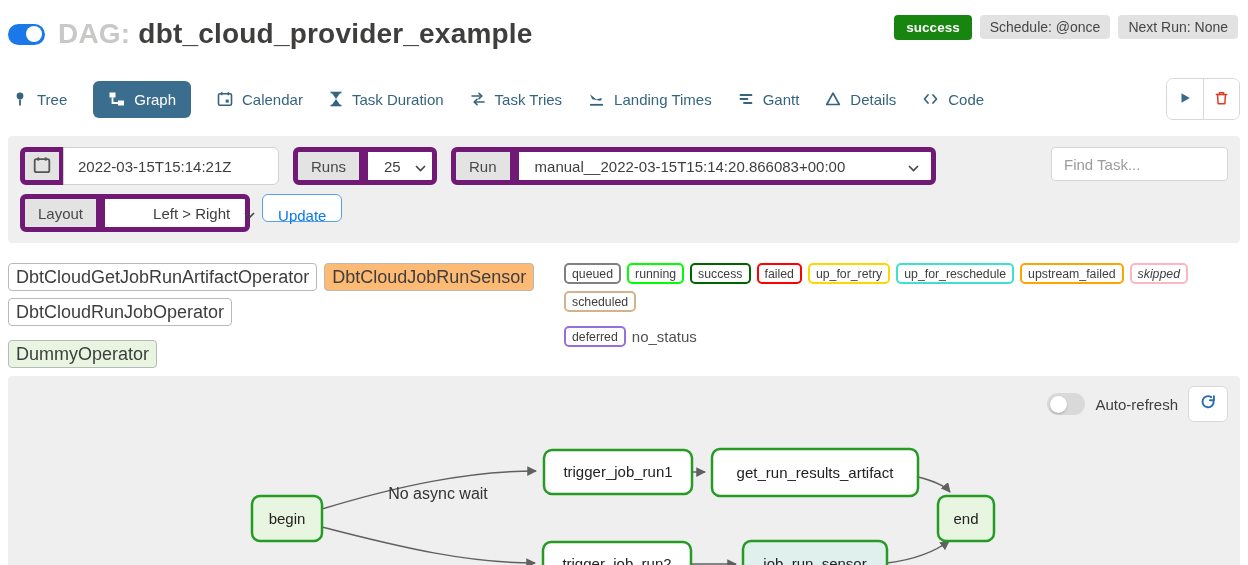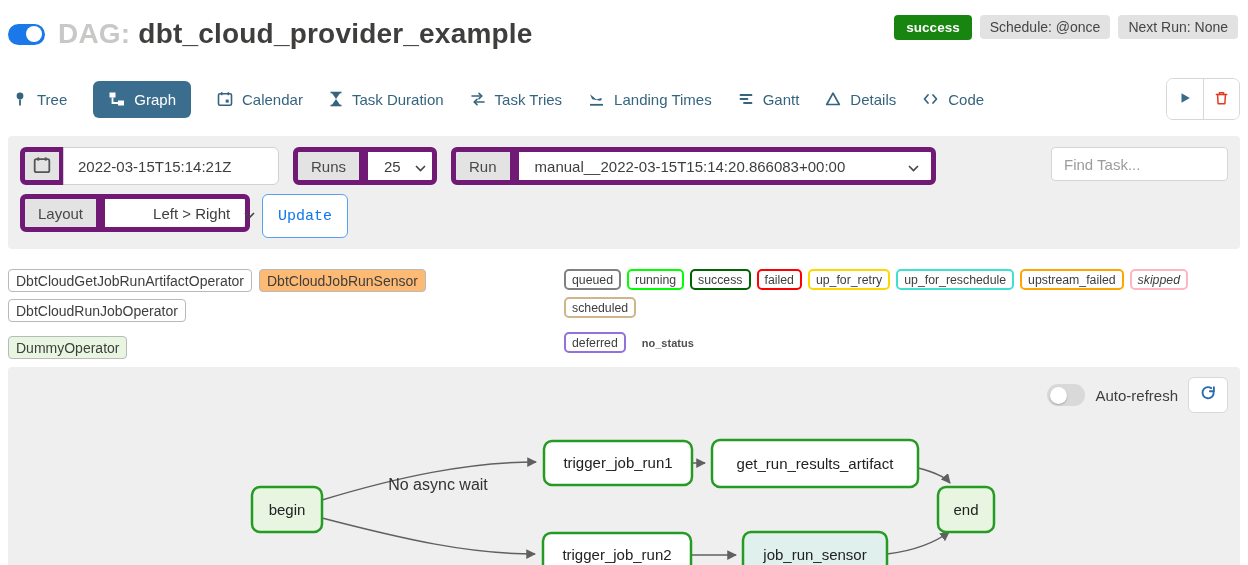--- a/index.html
+++ b/index.html
@@ -50,34 +50,34 @@
   .seg-select { background:#fff; padding:0 12px 0 16px; gap:14px; cursor:pointer; color:#3f3e3d; }
   .seg-select .val { white-space:nowrap; }
   .w-date { width:216px; }
   .w-runs { width:74px; justify-content:space-between; }
   .w-run { width:422px; justify-content:space-between; }
   .w-layout { width:150px; justify-content:space-between;padding-left:48px; }
   .find-task { margin-left:auto; height:34px; width:177px; border:1px solid #d6d6d6;
     border-radius:4px; background:#fff; padding:12px 12px; font-size:15px; color:#3f3e3d;
     outline:none; font-family:inherit; }
   .find-task::placeholder { color:#9d9c9b; }
-  .update-btn { margin-left:12px; height:44px; padding:12px 15px; background:#fff;
+  .update-btn { margin-left:12px; height:28px; padding:12px 15px; background:#fff;
     border:1px solid #56a2f1; color:#0b78ee; font-size:15px; border-radius:6px; cursor:pointer;
-    font-family:Liberation Mono, monospace; }
+    font-family:Liberation Sans, sans-serif; }
 
   
   .legend { margin:20px 8px 0; display:flex; align-items:flex-start; }
   .ops { width:550px; flex:0 0 auto; display:flex; flex-wrap:wrap; gap:7px 7px; align-content:flex-start; }
   .sts { flex:1; margin-left:6px; display:flex; flex-wrap:wrap; gap:7px 6px; align-content:flex-start; align-items:center; }
   .lb-break { flex-basis:100%; height:0; }
-  .op-badge { font-size:14px; color:#3f3e3d; border:1px solid #b9b9b9; border-radius:4px;
+  .op-badge { font-size:18px; color:#3f3e3d; border:1px solid #b9b9b9; border-radius:4px;
     padding:2.5px 7px; background:#fff; white-space:nowrap; }
   .st-badge { font-size:12.3px; color:#3f3e3d; border:2px solid #888; border-radius:5px;
     padding:1.5px 6px; background:#fff; white-space:nowrap; }
-  .no-status { font-size:11px; color:#51504f; margin-left:10px; font-weight:700; }
+  .no-status { font-size:15px; color:#51504f; font-weight:400; }
 
   
   .graph-panel { margin:8px 8px 0; height:246px; background:#efefef; border-radius:4px;
     position:relative; }
   .refresh-row { position:absolute; top:10px; right:12px; display:flex; align-items:center; gap:10px; z-index:2; }
   .toggle.off { background:#d9d9d9; width:38px; height:22px; }
   .toggle.off .knob { left:2.5px; right:auto; width:17px; height:17px; box-shadow:0 1px 2px rgba(0,0,0,.25); }
   .ar-label { font-size:15px; color:#3f3e3d; }
   .refresh-btn { width:40px; height:36px; background:#fff; border:1px solid #d9d9d9;
     border-radius:6px; display:flex; align-items:center; justify-content:center; cursor:pointer; }

